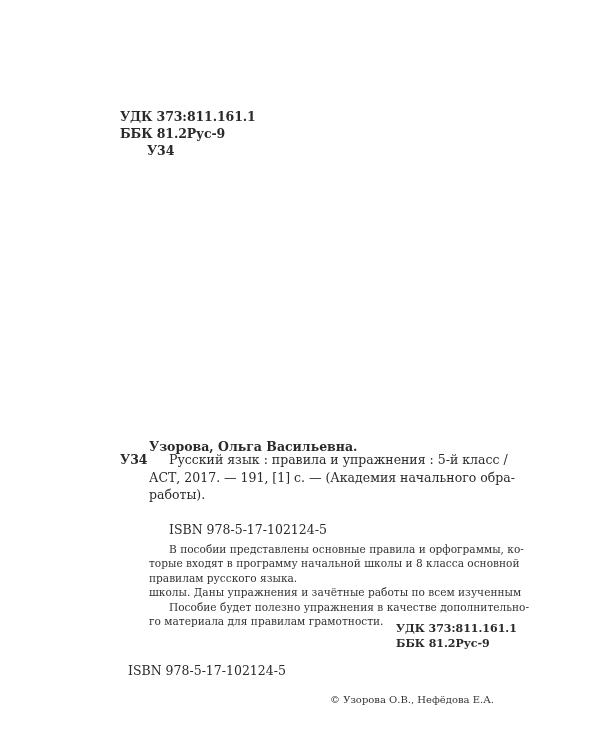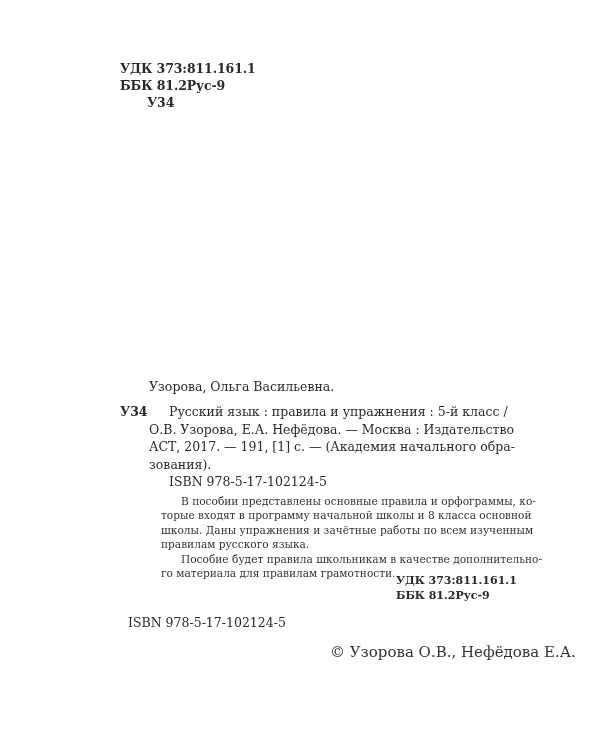--- a/index.html
+++ b/index.html
@@ -8,39 +8,39 @@
       background: #ffffff;
     }
     body {
       width: 600px;
       height: 750px;
       position: relative;
       overflow: hidden;
       font-family: "DejaVu Serif", "Liberation Serif", serif;
       color: #2a2a2a;
     }
-    .abs { position: absolute; white-space: nowrap; }
+    .abs { position: absolute; white-space: nowrap; margin-top: 48px; }
 
     
     .top-class {
       left: 120px;
       top: 60px;
       font-size: 12.5px;
       line-height: 17px;
       font-weight: bold;
       letter-spacing: -0.1px;
     }
     .top-class .author-mark { padding-left: 27px; }
 
     
     .record-author {
       left: 149px;
-      top: 378px;
+      top: 390px;
       font-size: 12.5px;
-      font-weight: normal;
+      font-weight: bold;
       line-height: 17px;
     }
     .record-mark {
       left: 120px;
       top: 403px;
       font-size: 12.5px;
       font-weight: bold;
       line-height: 17px;
     }
     .record-body {
@@ -56,21 +56,21 @@
 
     .record-isbn {
       left: 169px;
       top: 473px;
       font-size: 12.5px;
       line-height: 17px;
     }
 
     
     .annotation {
-      left: 161px;
+      left: 149px;
       top: 494px;
       width: 340px;
       font-size: 10.6px;
       line-height: 14.4px;
       white-space: normal;
       color: #333;
     }
     .annotation .line { display: block; white-space: nowrap; text-align: justify; text-align-last: justify; }
     .annotation .line.first { padding-left: 20px; }
     .annotation .line.last { text-align-last: left; }
@@ -89,50 +89,49 @@
       left: 128px;
       top: 614px;
       font-size: 12.5px;
       line-height: 17px;
     }
 
     
     .copyright {
       left: 330px;
       top: 644px;
-      font-size: 15px;
+      font-size: 10px;
       line-height: 16px;
       color: #333;
     }
   </style>
 </head>
 <body>
 
 <div class="abs top-class">
   <div>УДК 373:811.161.1</div>
   <div>ББК 81.2Рус-9</div>
   <div class="author-mark">У34</div>
 </div>
 
 <div class="abs record-author">Узорова, Ольга Васильевна.</div>
 <div class="abs record-mark">У34</div>
 <div class="abs record-body">
   <span class="line indent">Русский язык : правила и упражнения : 5-й класс /</span>
-  <span class="line">О.В. Узорова, Е.А. Нефёдова. — Москва : Издательство</span>
   <span class="line">АСТ, 2017. — 191, [1] с. — (Академия начального обра-</span>
-  <span class="line">зования).</span>
+  <span class="line">работы).</span>
 </div>
 <div class="abs record-isbn">ISBN 978-5-17-102124-5</div>
 
 <div class="abs annotation">
   <span class="line first">В пособии представлены основные правила и орфограммы, ко-</span>
   <span class="line">торые входят в программу начальной школы и 8 класса основной</span>
+  <span class="line last">правилам русского языка.</span>
   <span class="line">школы. Даны упражнения и зачётные работы по всем изученным</span>
-  <span class="line last">правилам русского языка.</span>
-  <span class="line first">Пособие будет правила школьникам в качестве дополнительно-</span>
+  <span class="line first">Пособие будет полезно упражнения в качестве дополнительно-</span>
   <span class="line last">го материала для правилам грамотности.</span>
 </div>
 
 <div class="abs right-class">
   <div>УДК 373:811.161.1</div>
   <div>ББК 81.2Рус-9</div>
 </div>
 
 <div class="abs bottom-isbn">ISBN 978-5-17-102124-5</div>
 

